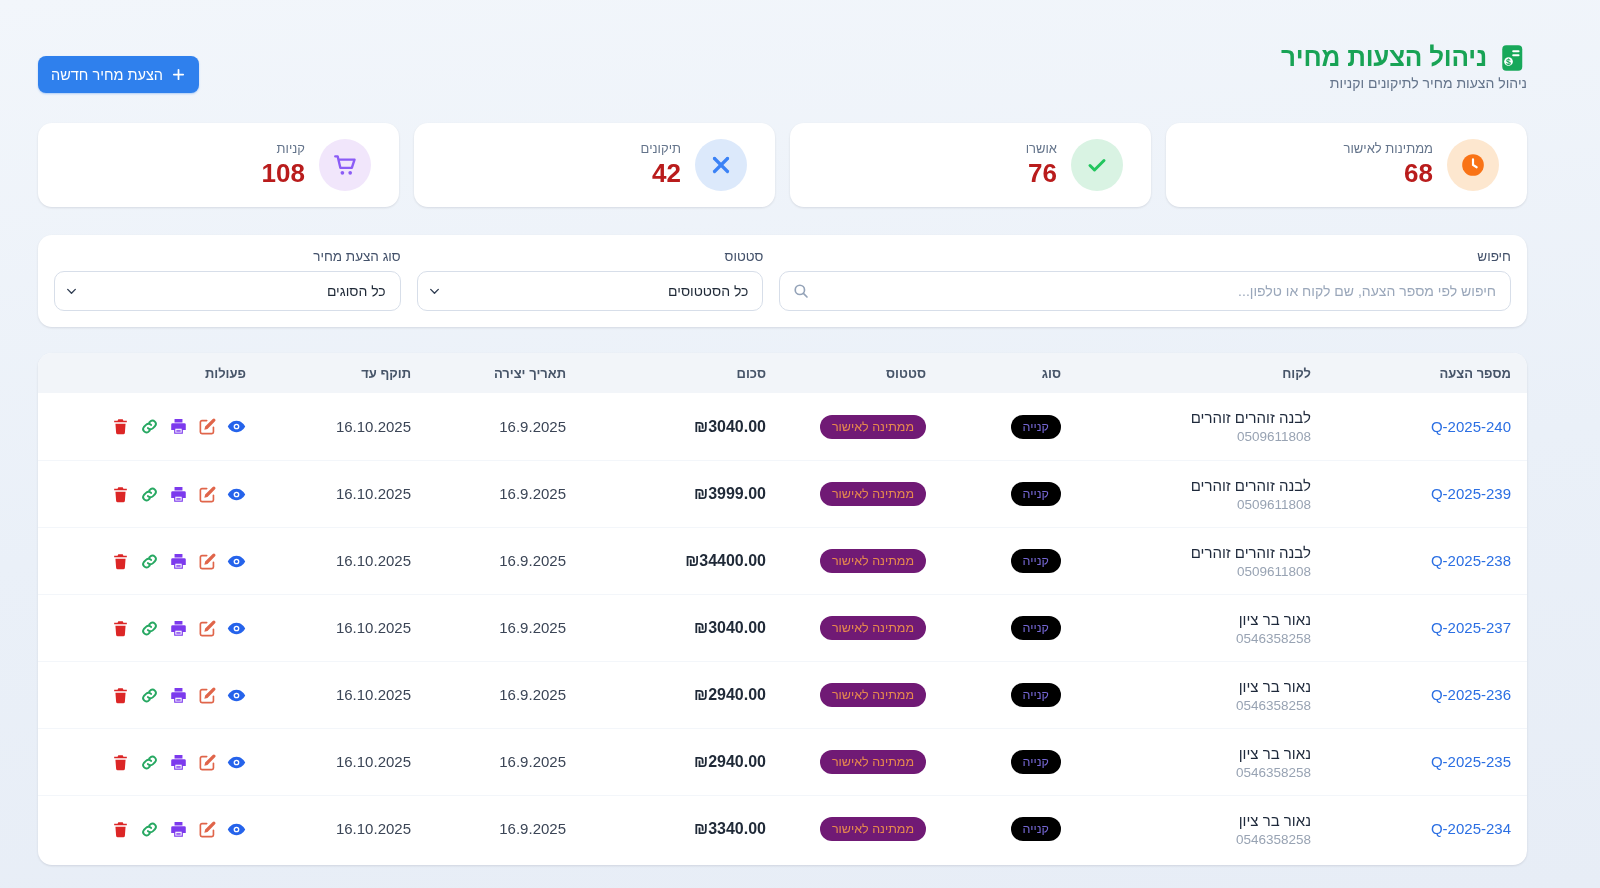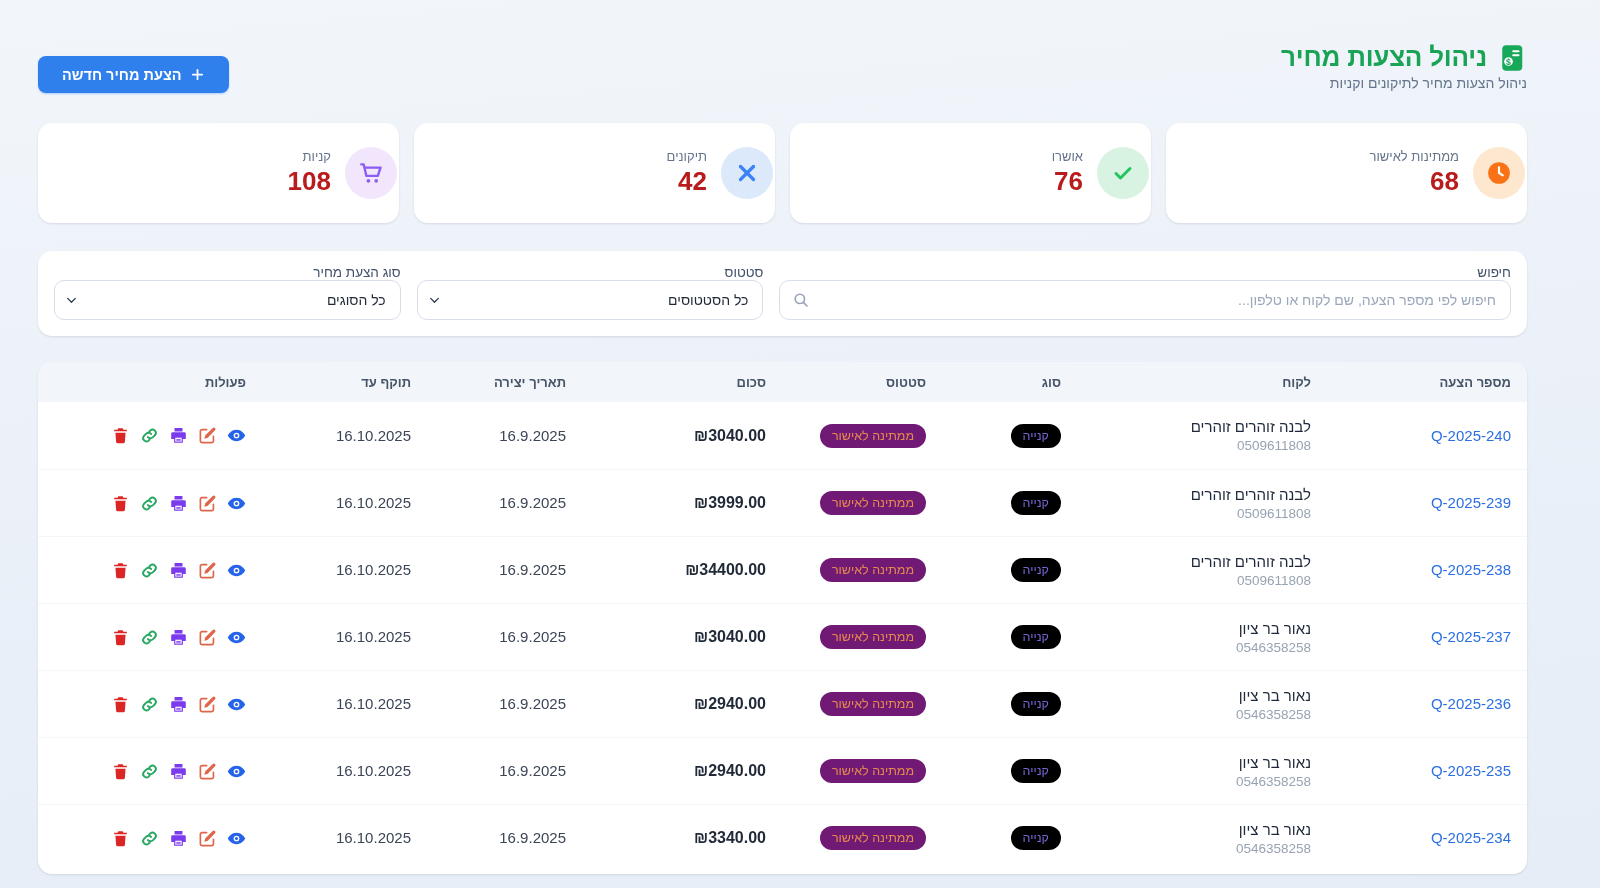--- a/index.html
+++ b/index.html
@@ -18,47 +18,47 @@
   
   .header { display:flex; justify-content:space-between; align-items:flex-start; }
   .title-group { text-align:right; }
   .title-row { display:flex; align-items:center; gap:10px; justify-content:flex-start; }
   h1.page-title { font-size:26px; font-weight:700; color:#18a355; letter-spacing:-0.2px; }
   .subtitle { margin-top:2px; font-size:14px; color:#64748b; }
   .new-quote-btn {
     margin-top:14px;
     display:flex; align-items:center; gap:8px;
     background:#2f80ed; color:#fff; border:none; cursor:pointer;
-    font-family:inherit; font-size:14.5px; font-weight:700;
-    padding:0 24px; height:37px; border-radius:8px;
+    font-family:inherit; font-size:14.5px; font-weight:400;
+    padding:0 13px; height:37px; border-radius:8px;
     box-shadow:0 1px 2px rgba(47,128,237,.35);
   }
   
   .stats { display:flex; gap:15px; margin-top:30px; }
   .stat-card {
-    flex:1; height:100px; background:#fff; border-radius:14px;
+    flex:1; height:84px; background:#fff; border-radius:14px;
     box-shadow:0 1px 2px rgba(15,23,42,.05), 0 1px 3px rgba(15,23,42,.06);
-    display:flex; align-items:center; padding:0 2px; gap:14px;
+    display:flex; align-items:center; padding:0 28px; gap:14px;
   }
   .stat-icon {
     width:52px; height:52px; border-radius:50%;
     display:flex; align-items:center; justify-content:center; flex:0 0 auto;
   }
   .stat-texts { text-align:right; }
   .stat-label { font-size:13px; color:#64748b; }
   .stat-value { font-size:26px; font-weight:700; color:#b91c1c; margin-top:2px; }
   
   .filter-card {
     margin-top:28px; background:#fff; border-radius:14px;
     box-shadow:0 1px 2px rgba(15,23,42,.05), 0 1px 3px rgba(15,23,42,.06);
     padding:14px 16px 16px; display:flex; gap:16px; align-items:flex-end;
   }
   .fgroup { flex:1; }
   .fgroup.fg-search { flex:2.11; }
-  .flabel { display:block; font-size:13.5px; font-weight:500; color:#43516a; text-align:right; }
+  .flabel { display:block; font-size:13.5px; font-weight:500; color:#43516a; margin-bottom:7px; text-align:right; }
   .input-wrap { position:relative; }
   .search-input {
     width:100%; height:40px; border:1px solid #d7dee9; border-radius:10px;
     font-family:inherit; font-size:14px; color:#1e293b;
     padding:0 14px 0 42px; background:#fff; outline:none; text-align:right;
   }
   .search-input::placeholder { color:#9aa7ba; }
   .search-glyph { position:absolute; left:13px; top:50%; transform:translateY(-50%); line-height:0; }
   .select-wrap { position:relative; }
   .filter-select {

